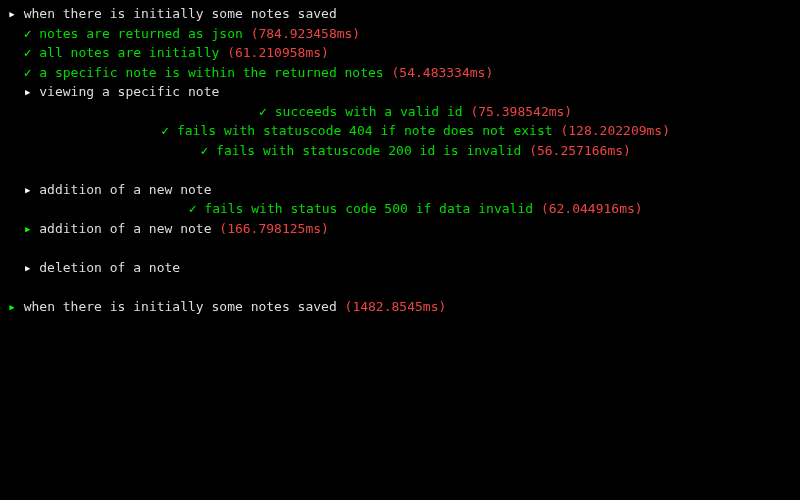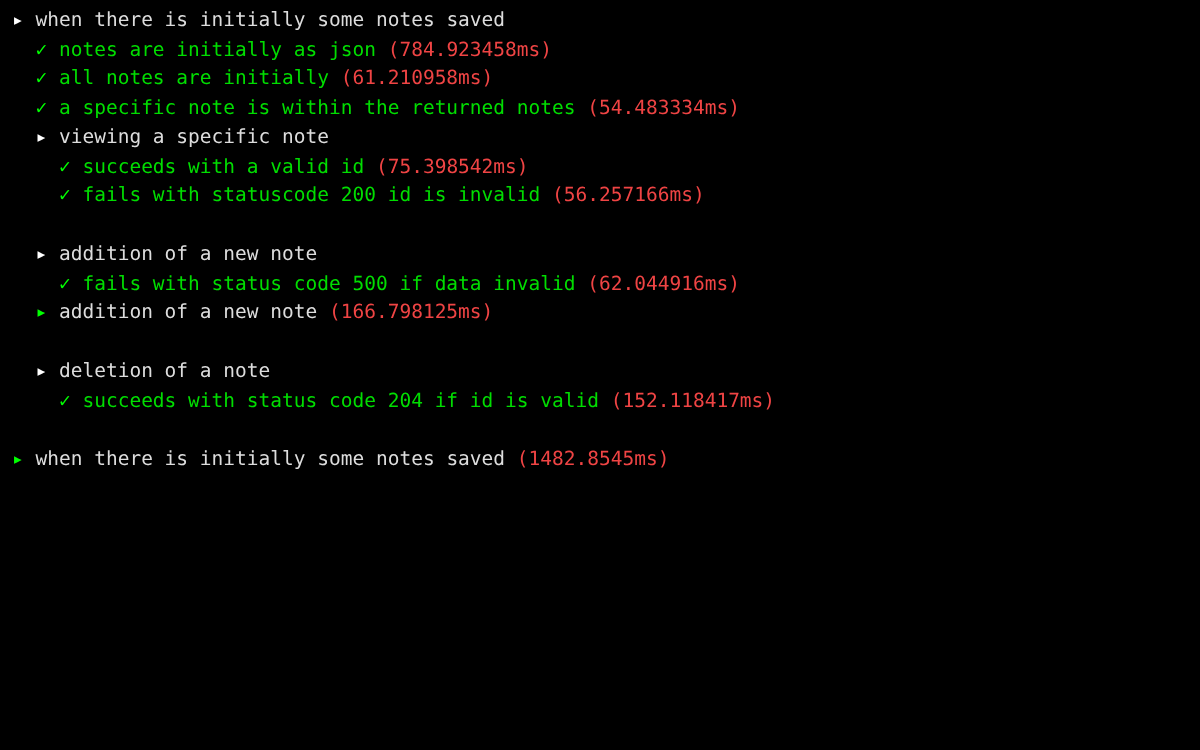--- a/index.html
+++ b/index.html
@@ -18,36 +18,36 @@
       white-space: pre;
     }
     .arrow-white { color: #fff; }
     .arrow-green { color: #00ff00; }
     .check { color: #00ff00; }
     .pass { color: #00dd00; }
     .desc { color: #ddd; text-align: center; }
     .dur { color: #ef4444; }
     .indent0 { padding-left: 0; }
     .indent1 { padding-left: 2ch; }
-    .indent2 { padding-left: 4ch; }
+    .indent2 { padding-left: 4ch; text-align: center; }
     .blank { height: 1.5em; }
   </style>
 </head>
 <body>
 
 <div id="out">
     <div class="row indent0"><span class="arrow-white">▸</span> <span class="desc">when there is initially some notes saved</span></div>
-    <div class="row indent1"><span class="check">✓</span> <span class="pass">notes are initially as json</span> <span class="dur">(784.923458ms)</span></div>
+    <div class="row indent1"><span class="check">✓</span> <span class="pass">notes are returned as json</span> <span class="dur">(784.923458ms)</span></div>
     <div class="row indent1"><span class="check">✓</span> <span class="pass">all notes are initially</span> <span class="dur">(61.210958ms)</span></div>
     <div class="row indent1"><span class="check">✓</span> <span class="pass">a specific note is within the returned notes</span> <span class="dur">(54.483334ms)</span></div>
     <div class="row indent1"><span class="arrow-white">▸</span> <span class="desc">viewing a specific note</span></div>
     <div class="row indent2"><span class="check">✓</span> <span class="pass">succeeds with a valid id</span> <span class="dur">(75.398542ms)</span></div>
+    <div class="row indent2"><span class="check">✓</span> <span class="pass">fails with statuscode 404 if note does not exist</span> <span class="dur">(128.202209ms)</span></div>
     <div class="row indent2"><span class="check">✓</span> <span class="pass">fails with statuscode 200 id is invalid</span> <span class="dur">(56.257166ms)</span></div>
     <div class="blank"></div>
     <div class="row indent1"><span class="arrow-white">▸</span> <span class="desc">addition of a new note</span></div>
     <div class="row indent2"><span class="check">✓</span> <span class="pass">fails with status code 500 if data invalid</span> <span class="dur">(62.044916ms)</span></div>
     <div class="row indent1"><span class="arrow-green">▸</span> <span class="desc">addition of a new note</span> <span class="dur">(166.798125ms)</span></div>
     <div class="blank"></div>
     <div class="row indent1"><span class="arrow-white">▸</span> <span class="desc">deletion of a note</span></div>
-    <div class="row indent2"><span class="check">✓</span> <span class="pass">succeeds with status code 204 if id is valid</span> <span class="dur">(152.118417ms)</span></div>
     <div class="blank"></div>
     <div class="row indent0"><span class="arrow-green">▸</span> <span class="desc">when there is initially some notes saved</span> <span class="dur">(1482.8545ms)</span></div>
   </div>
 
 </body></html>

